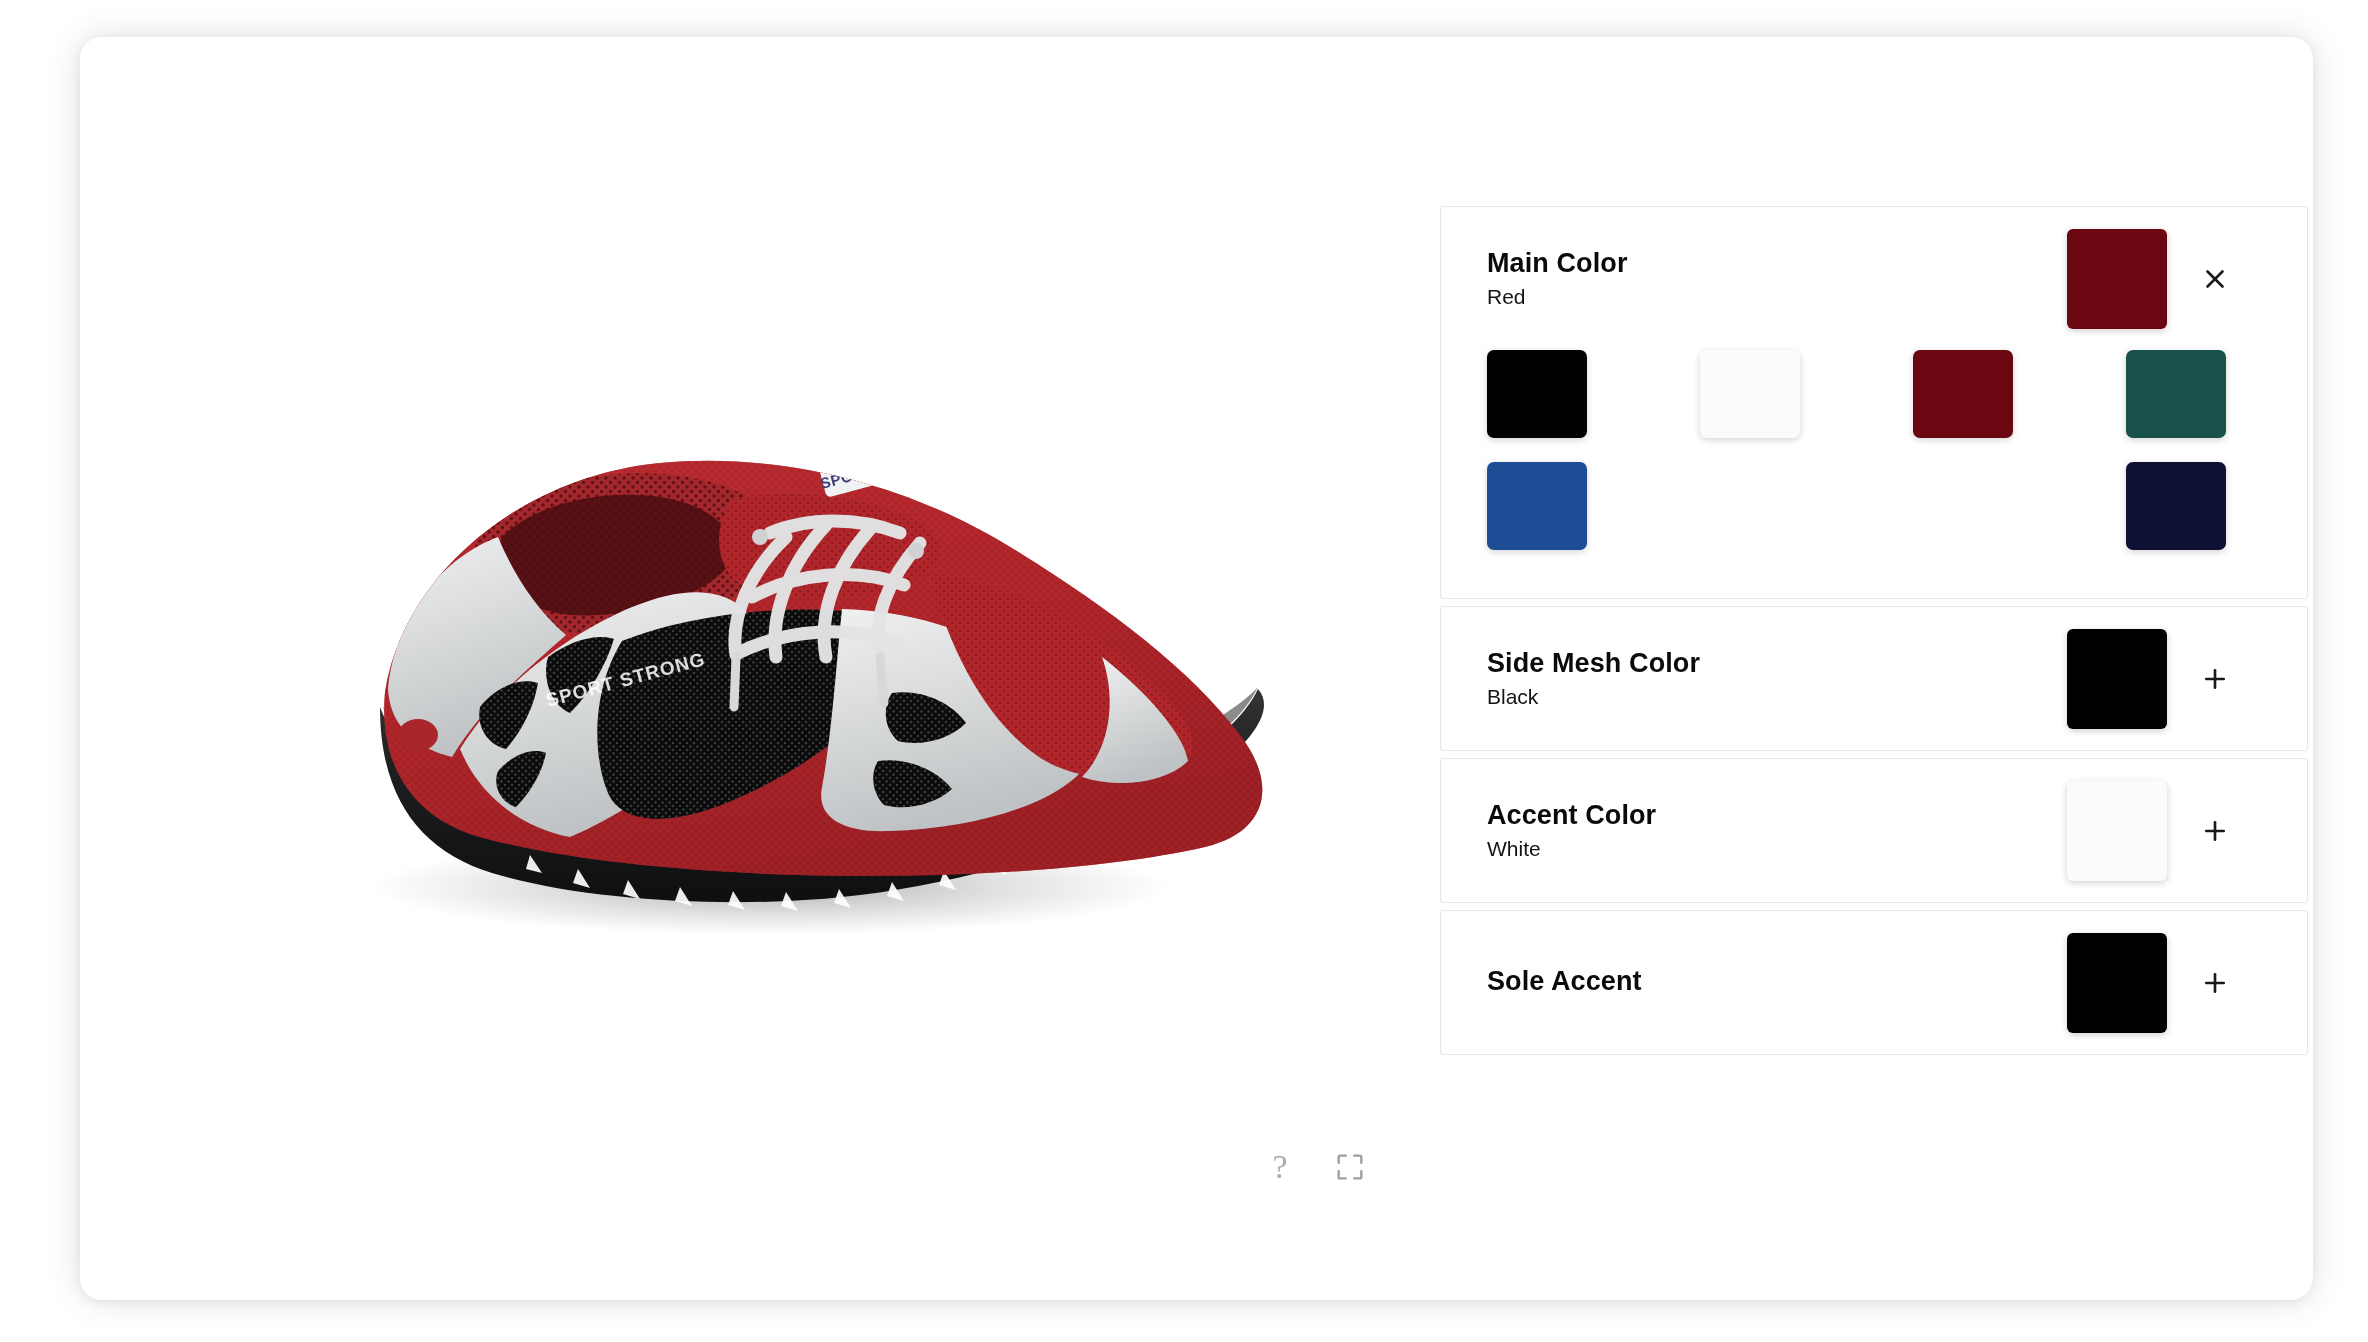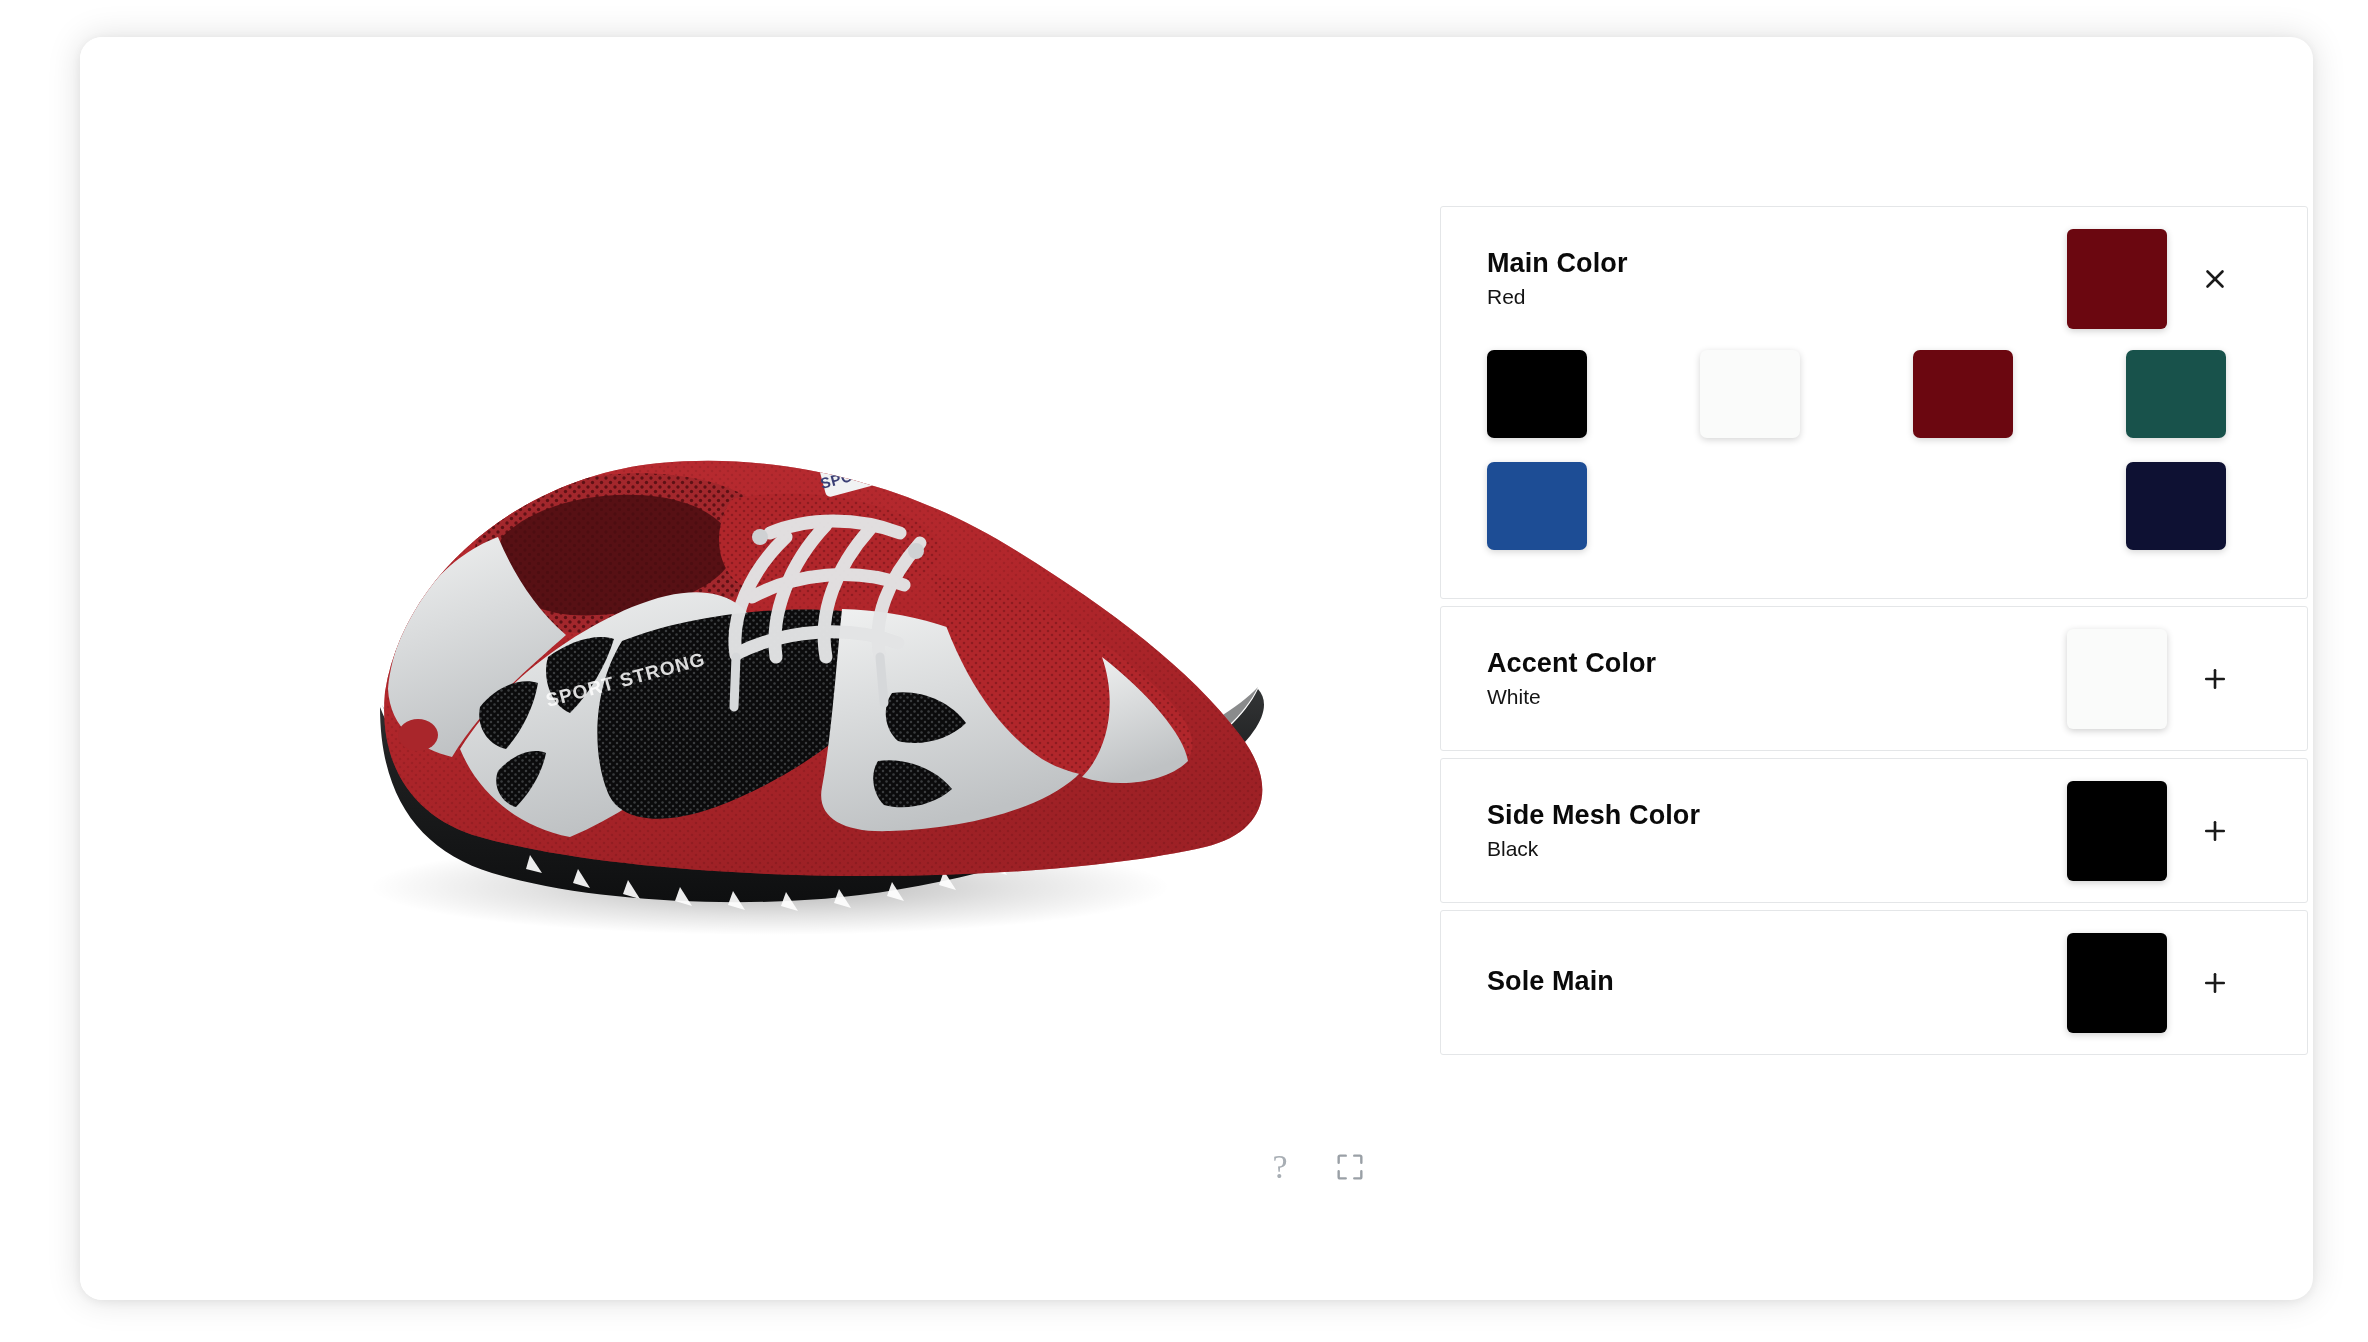--- a/index.html
+++ b/index.html
@@ -360,60 +360,60 @@
           <div class="swatch" style="background: rgb(29, 77, 149);"></div>
           <div class="swatch empty"></div>
           <div class="swatch empty"></div>
           <div class="swatch" style="background: rgb(14, 17, 51);"></div>
         </div>
       </div>
 
       <div class="opt-card">
         <div class="opt-row">
           <div class="opt-labels">
+            <div class="opt-title">Side Mesh Color</div>
+            <div class="opt-value">Black</div>
+          </div>
+          <div class="opt-current" style="background: rgb(0, 0, 0);"></div>
+          <div class="opt-action">
+            <svg width="30" height="30" viewBox="0 0 24 24" fill="none" stroke="#1a1a1a" stroke-width="2.1" stroke-linecap="round">
+              <path d="M12 5 L12 19"></path>
+                <path d="M5 12 L19 12"></path>
+            </svg>
+          </div>
+        </div>
+      </div>
+
+      <div class="opt-card">
+        <div class="opt-row">
+          <div class="opt-labels">
             <div class="opt-title">Accent Color</div>
             <div class="opt-value">White</div>
           </div>
           <div class="opt-current" style="background: rgb(250, 251, 250);"></div>
           <div class="opt-action">
             <svg width="30" height="30" viewBox="0 0 24 24" fill="none" stroke="#1a1a1a" stroke-width="2.1" stroke-linecap="round">
               <path d="M12 5 L12 19"></path>
                 <path d="M5 12 L19 12"></path>
             </svg>
           </div>
         </div>
       </div>
 
       <div class="opt-card">
         <div class="opt-row">
           <div class="opt-labels">
-            <div class="opt-title">Side Mesh Color</div>
-            <div class="opt-value">Black</div>
+            <div class="opt-title">Sole Accent</div>
+            <div class="opt-value"></div>
           </div>
           <div class="opt-current" style="background: rgb(0, 0, 0);"></div>
           <div class="opt-action">
             <svg width="30" height="30" viewBox="0 0 24 24" fill="none" stroke="#1a1a1a" stroke-width="2.1" stroke-linecap="round">
               <path d="M12 5 L12 19"></path>
                 <path d="M5 12 L19 12"></path>
             </svg>
           </div>
         </div>
       </div>
 
-      <div class="opt-card">
-        <div class="opt-row">
-          <div class="opt-labels">
-            <div class="opt-title">Sole Main</div>
-            <div class="opt-value"></div>
-          </div>
-          <div class="opt-current" style="background: rgb(0, 0, 0);"></div>
-          <div class="opt-action">
-            <svg width="30" height="30" viewBox="0 0 24 24" fill="none" stroke="#1a1a1a" stroke-width="2.1" stroke-linecap="round">
-              <path d="M12 5 L12 19"></path>
-                <path d="M5 12 L19 12"></path>
-            </svg>
-          </div>
-        </div>
-      </div>
-
     </div>
   </div>
 </div>
 
 </body></html>

